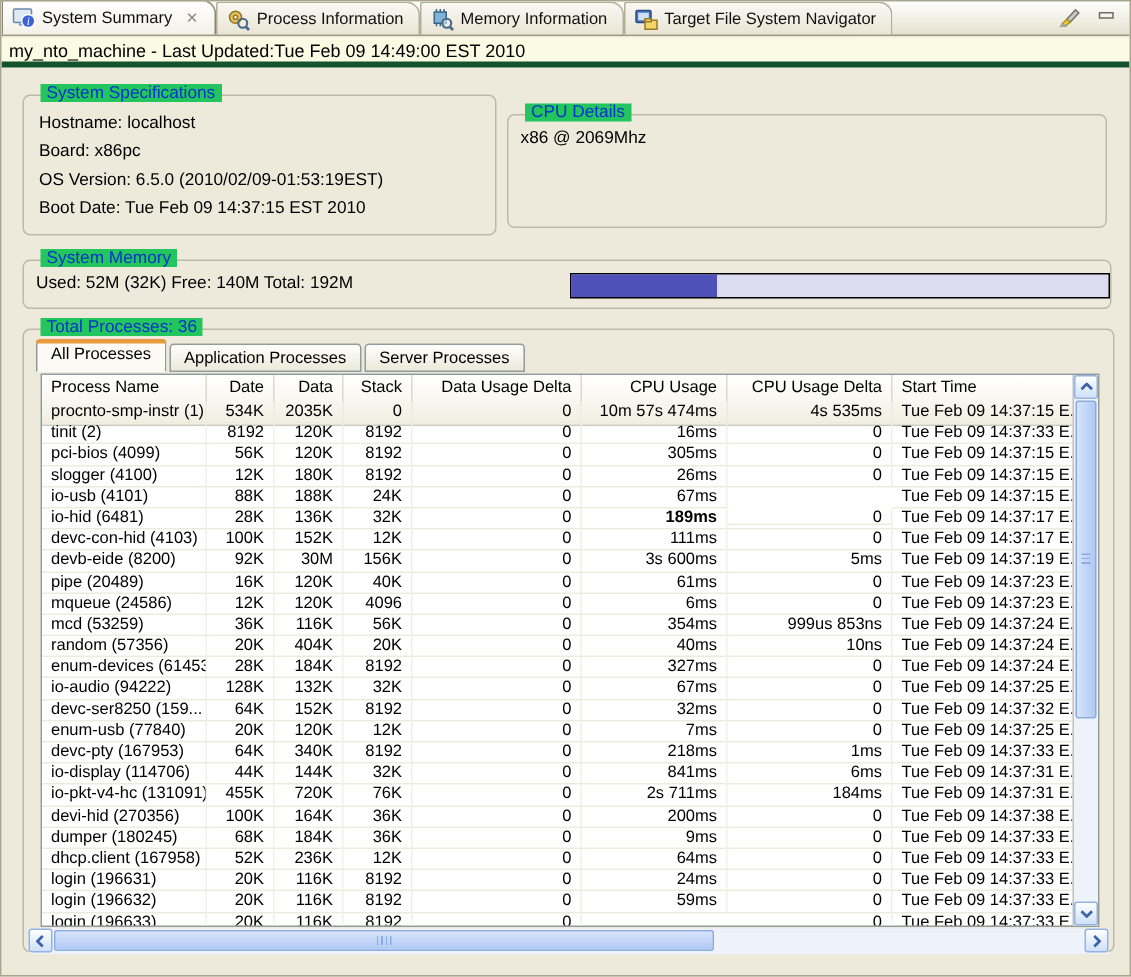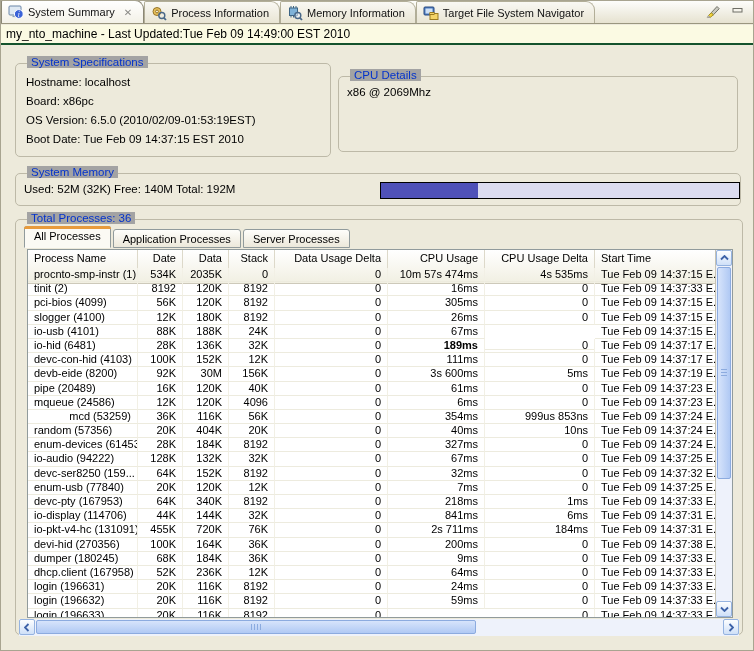--- a/index.html
+++ b/index.html
@@ -17,27 +17,27 @@
           border:1px solid #b2ae98; border-bottom:none; border-radius:2px 9px 0 0;
           background:linear-gradient(#f9f8f3,#e9e5d4); white-space:nowrap; cursor:default; }
   .wtab.active { background:linear-gradient(#ffffff,#f3f1e7); border-color:#8b8775; height:23px; }
   .wtab .lbl { font-size:11px; color:#111; }
   .tclose { color:#8a8a86; font-size:10px; margin-left:4px; padding:0 1px; }
   .ticon svg { display:block; }
   .tb-right { margin-left:auto; display:flex; align-items:center; gap:7px; padding:0 6px 4px 0; }
 
   
   .hdrstrip { position:absolute; top:24px; left:0; right:0; height:20px; background:#fbfae3;
-              border-bottom:2px solid #14532d; line-height:19px; padding-left:5px; font-size:12px; }
+              border-bottom:4px solid #14532d; line-height:19px; padding-left:5px; font-size:12px; }
 
   
   .form { position:absolute; top:45px; left:0; right:0; bottom:0; background:#edeadb; }
 
   .groupbox { position:absolute; border:1px solid #bdb9a7; border-radius:5px; }
-  .gb-title { position:absolute; top:-8px; left:11px; background:#a3a3a3; padding:0 4px;
+  .gb-title { position:absolute; top:-8px; left:11px; background:#22c55e; padding:0 4px;
               color:#0433cb; font-size:11.5px; white-space:nowrap; }
 
   .specs { left:14px; top:17px; width:316px; height:94px; }
   .specs .line { padding:0 0 0 10px; line-height:19px; font-size:11.5px; }
   .specs .line:first-of-type { margin-top:9px; }
 
   .cpu { left:337px; top:30px; width:400px; height:76px; }
   .cpu .line { padding:9px 0 0 8px; font-size:11.5px; }
 
   .mem { left:14px; top:127px; width:726px; height:33px; }
@@ -305,21 +305,21 @@
               <div class="td" style="width: 110px; text-align: left;">mqueue (24586)</div>
               <div class="td" style="width: 45px; text-align: right;">12K</div>
               <div class="td" style="width: 46px; text-align: right;">120K</div>
               <div class="td" style="width: 46px; text-align: right;">4096</div>
               <div class="td" style="width: 113px; text-align: right;">0</div>
               <div class="td" style="width: 97px; text-align: right;">6ms</div>
               <div class="td" style="width: 110px; text-align: right;">0</div>
               <div class="td" style="width: 122px; text-align: left;">Tue Feb 09 14:37:23 E.</div>
             </div>
             <div class="tr">
-              <div class="td" style="width: 110px; text-align: right;">mcd (53259)</div>
+              <div class="td" style="width: 110px; text-align: left;">mcd (53259)</div>
               <div class="td" style="width: 45px; text-align: right;">36K</div>
               <div class="td" style="width: 46px; text-align: right;">116K</div>
               <div class="td" style="width: 46px; text-align: right;">56K</div>
               <div class="td" style="width: 113px; text-align: right;">0</div>
               <div class="td" style="width: 97px; text-align: right;">354ms</div>
               <div class="td" style="width: 110px; text-align: right;">999us 853ns</div>
               <div class="td" style="width: 122px; text-align: left;">Tue Feb 09 14:37:24 E.</div>
             </div>
             <div class="tr">
               <div class="td" style="width: 110px; text-align: left;">random (57356)</div>

